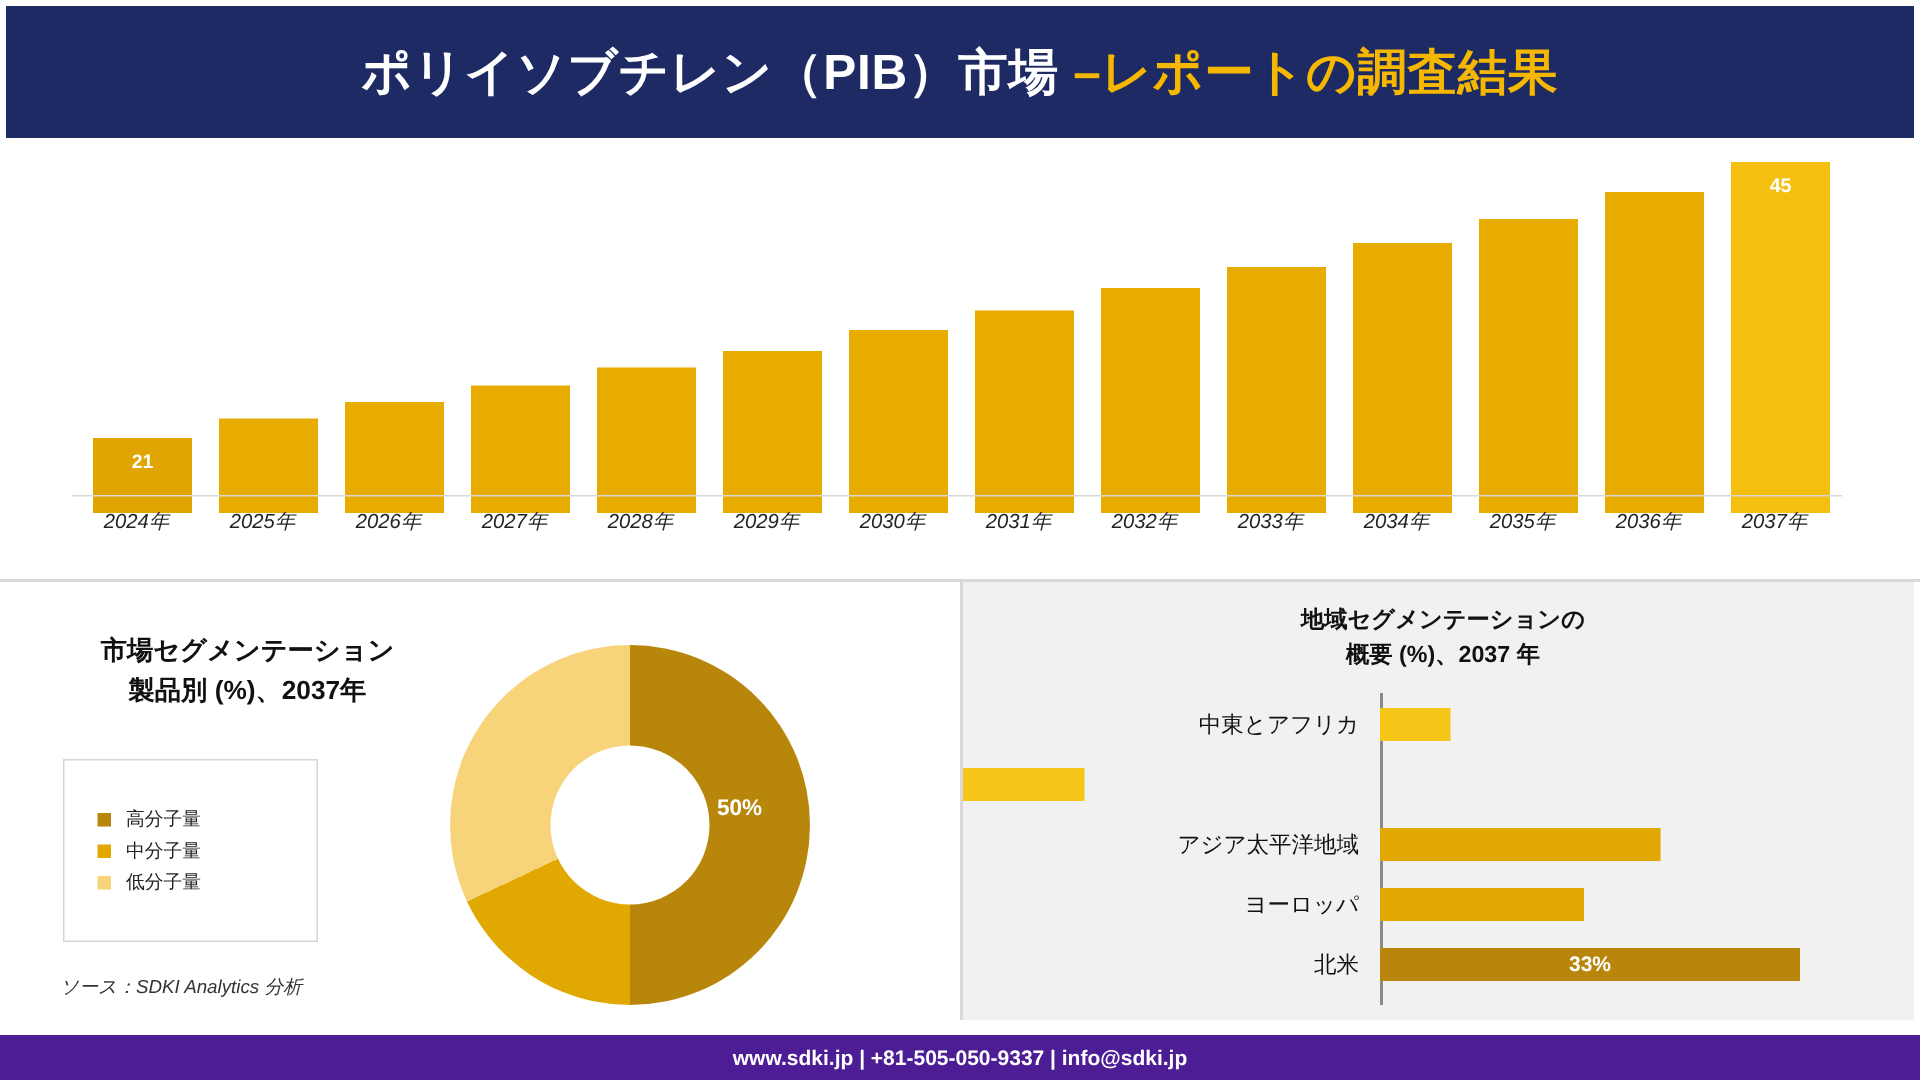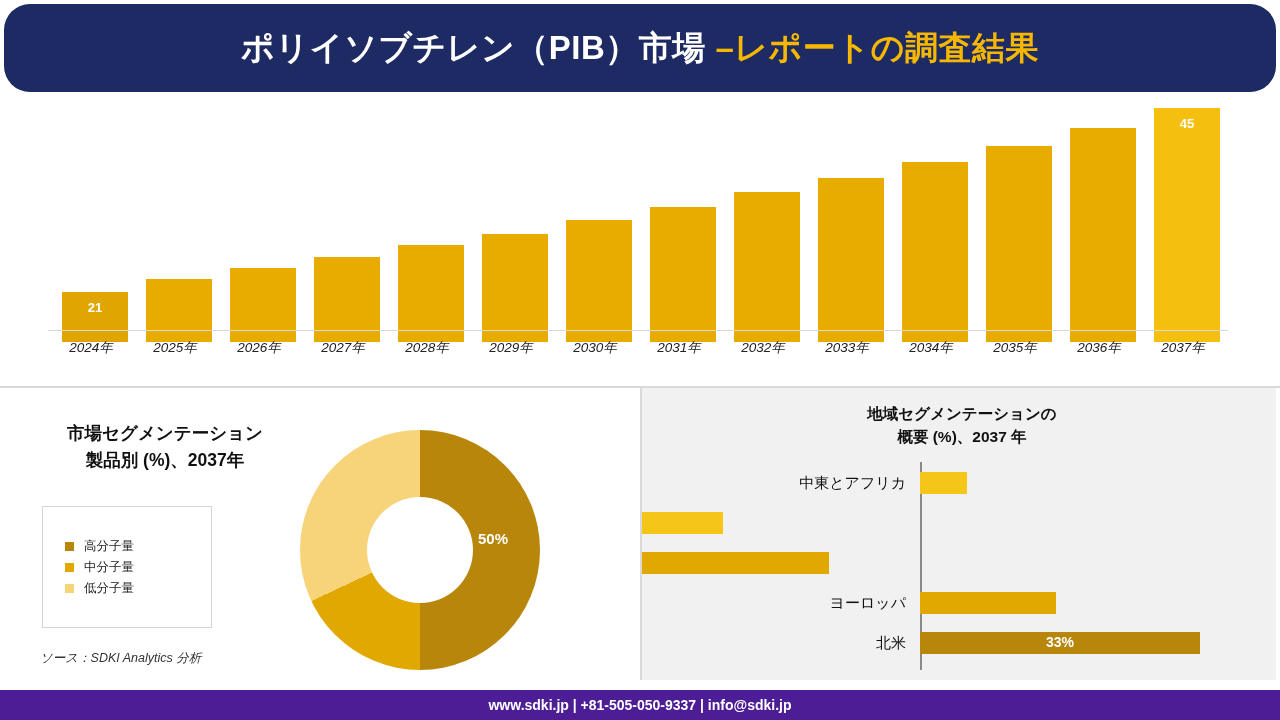--- a/index.html
+++ b/index.html
@@ -7,21 +7,21 @@
     width:1280px;height:720px;
     background:#ffffff;
     font-family:"Liberation Sans", sans-serif;
     overflow:hidden;
     position:relative;
   }
   
   .header{
     position:absolute;left:4px;top:4px;width:1272px;height:88px;
     background:#1d2a63;
-    display:flex;align-items:center;justify-content:center;border-radius:26px;
+    display:flex;align-items:center;justify-content:center;
   }
   .header-title{
     font-size:33px;font-weight:bold;color:#ffffff;letter-spacing:.5px;white-space:nowrap;
   }
   .header-title .accent{color:#f5b700;}
 
   
   .top-block{
     position:absolute;left:0;top:96px;width:1280px;height:290px;
   }
@@ -249,20 +249,21 @@
   <div class="reg-axis"></div>
   <div class="reg-rows" id="reg-rows">
       <div class="reg-row" style="top: 0px;">
         <div class="reg-name">中東とアフリカ</div>
         <div class="reg-bar" style="width: 46.6667px;"></div>
       </div>
       <div class="reg-row" style="top: 40px;">
         <div class="reg-bar" style="width: 80.6061px;"></div>
       </div>
       <div class="reg-row" style="top: 80px;">
+        <div class="reg-name">アジア太平洋地域</div>
         <div class="reg-bar strong" style="width: 186.667px;"></div>
       </div>
       <div class="reg-row" style="top: 120px;">
         <div class="reg-name">ヨーロッパ</div>
         <div class="reg-bar strong" style="width: 135.758px;"></div>
       </div>
       <div class="reg-row" style="top: 160px;">
         <div class="reg-name">北米</div>
         <div class="reg-bar top" style="width: 280px;">
           <div class="reg-bar-lab">33%</div>

